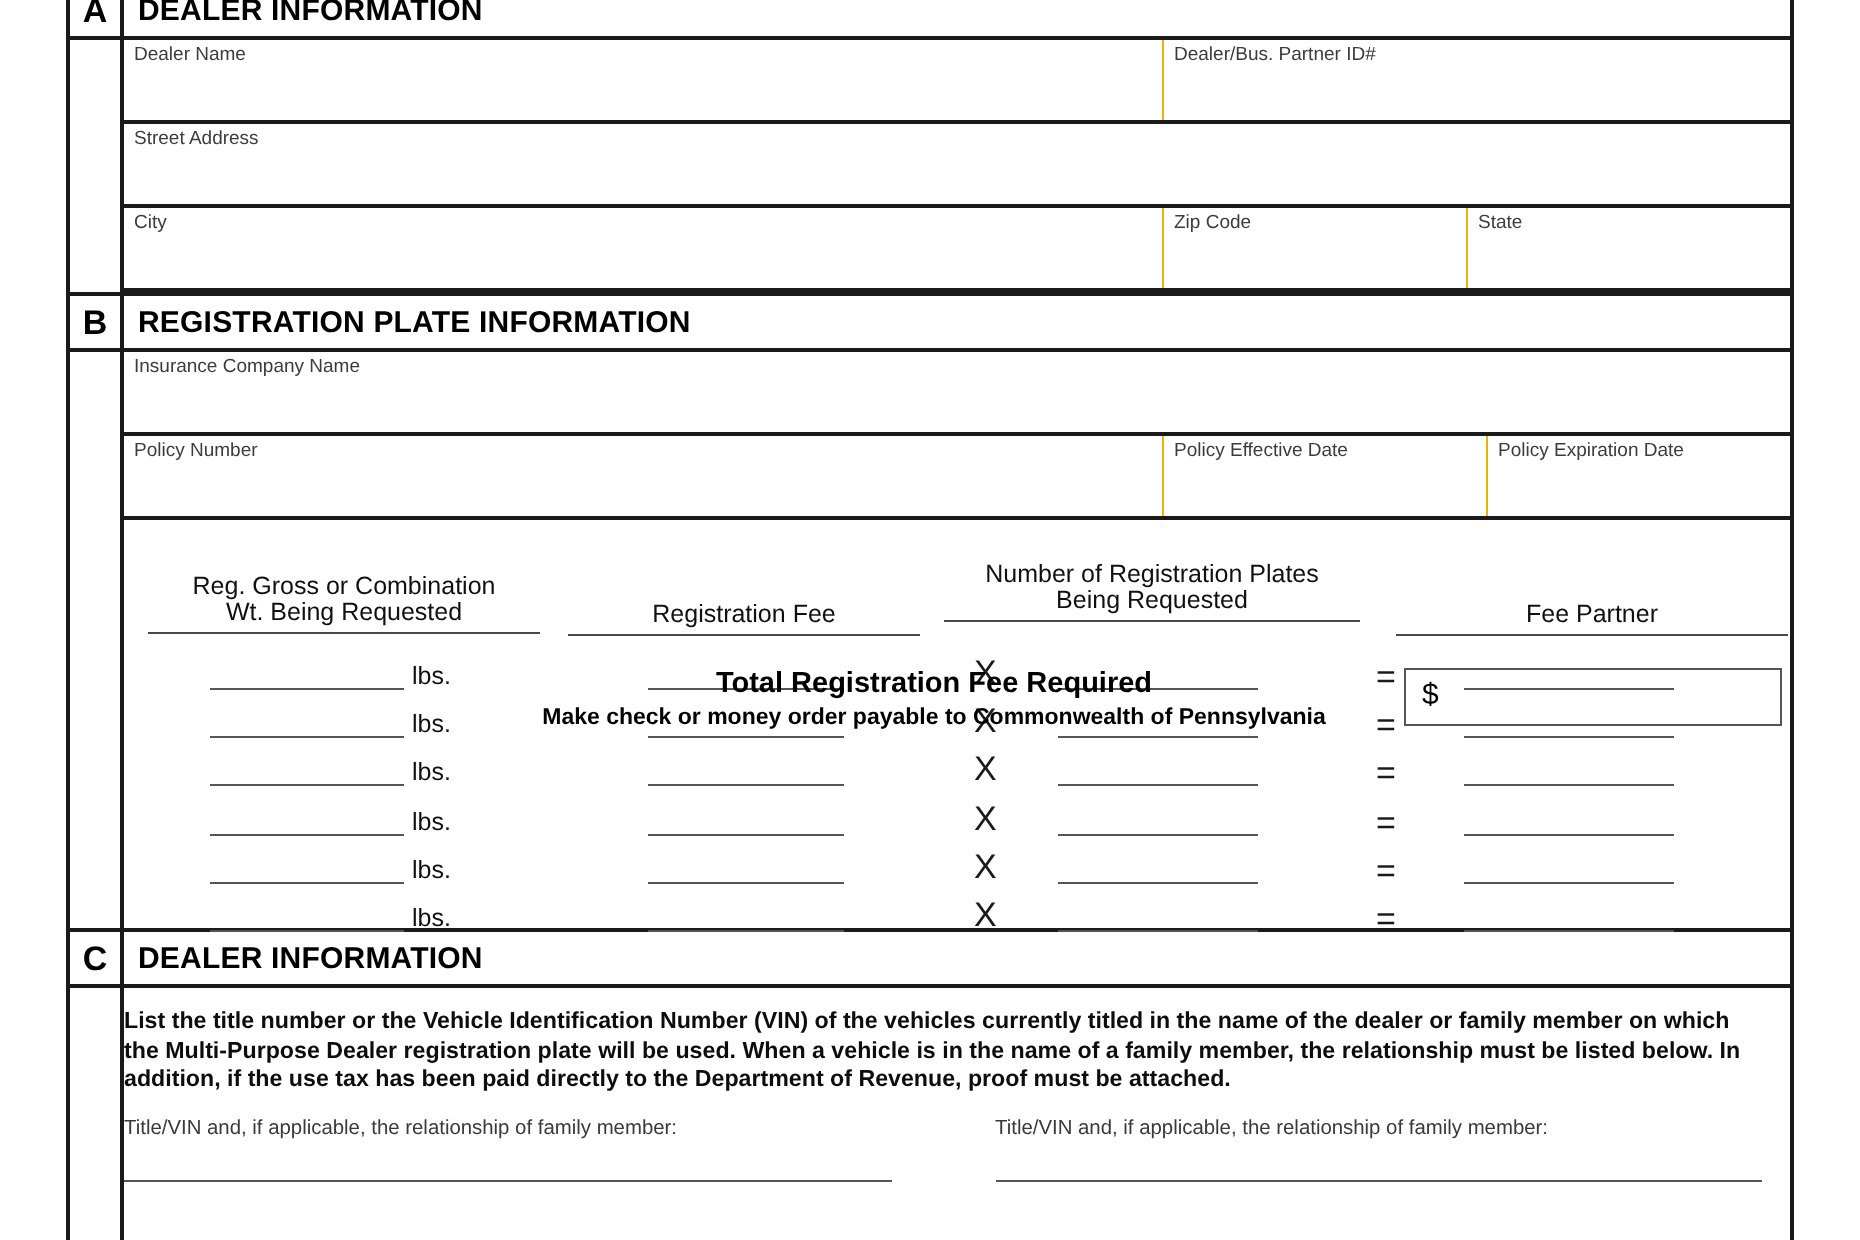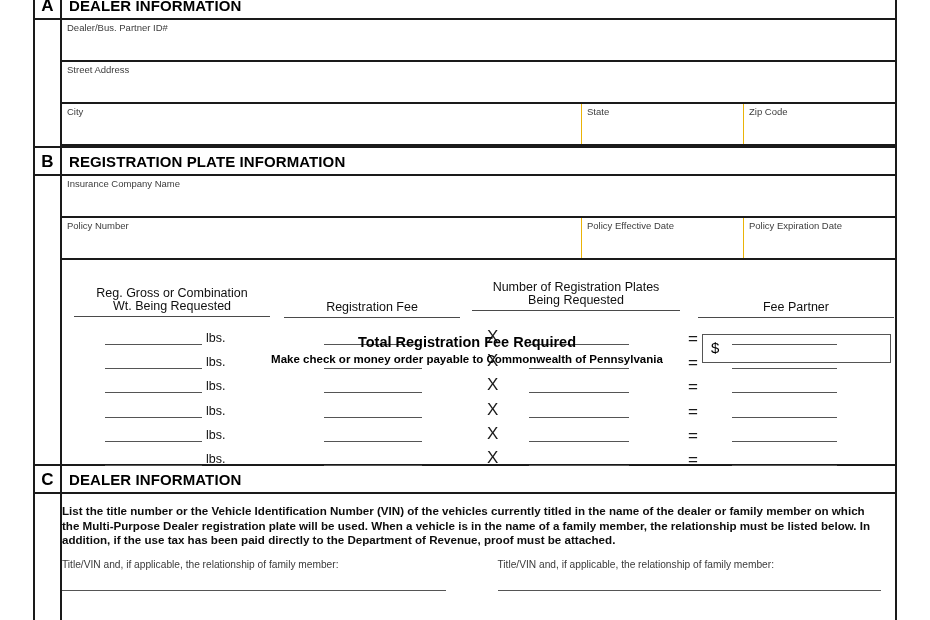--- a/index.html
+++ b/index.html
@@ -195,40 +195,43 @@
   <div class="section-band">
     <div class="section-letter">A</div>
     <div class="section-title">DEALER INFORMATION</div>
   </div>
 
   <div class="body-wrap">
     <div class="gutter"></div>
     <div class="content">
 
       <div class="field-row">
+        <div class="field" style="width:519px">
+          <div class="field-label">Dealer Name</div>
+        </div>
         <div class="field" style="flex:1">
           <div class="field-label">Dealer/Bus. Partner ID#</div>
         </div>
       </div>
 
       <div class="field-row">
         <div class="field" style="flex:1">
           <div class="field-label">Street Address</div>
         </div>
       </div>
 
       <div class="field-row">
         <div class="field" style="width:519px">
           <div class="field-label">City</div>
         </div>
+        <div class="field" style="flex:1">
+          <div class="field-label">Zip Code</div>
+        </div>
         <div class="field" style="width:162px">
           <div class="field-label">State</div>
-        </div>
-        <div class="field" style="flex:1">
-          <div class="field-label">Zip Code</div>
         </div>
       </div>
 
     </div>
   </div>
 
   <div class="section-band">
     <div class="section-letter">B</div>
     <div class="section-title">REGISTRATION PLATE INFORMATION</div>
   </div>

